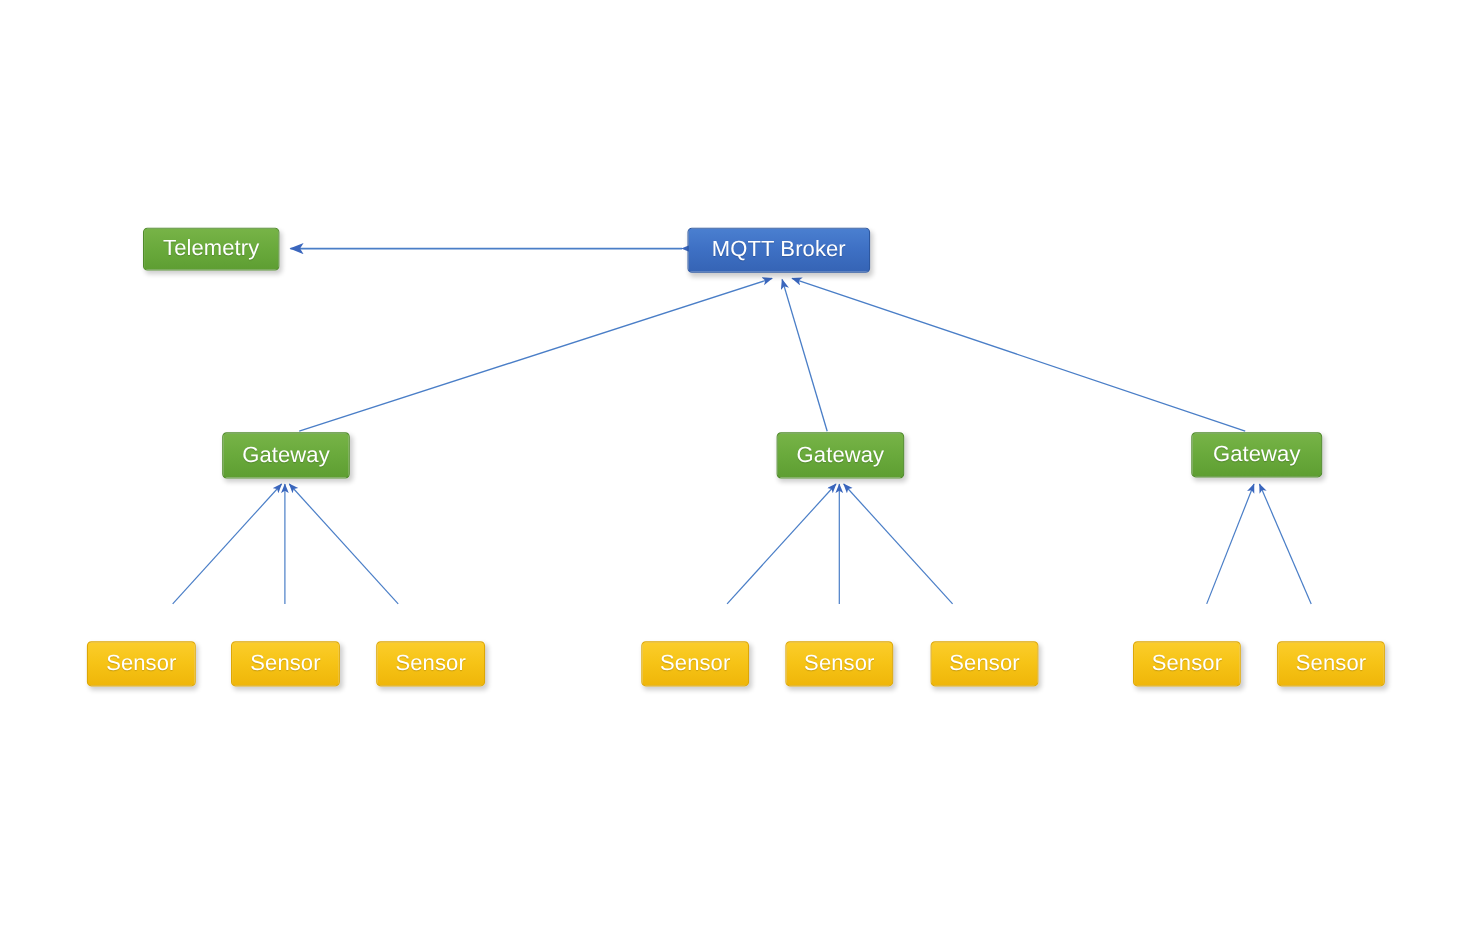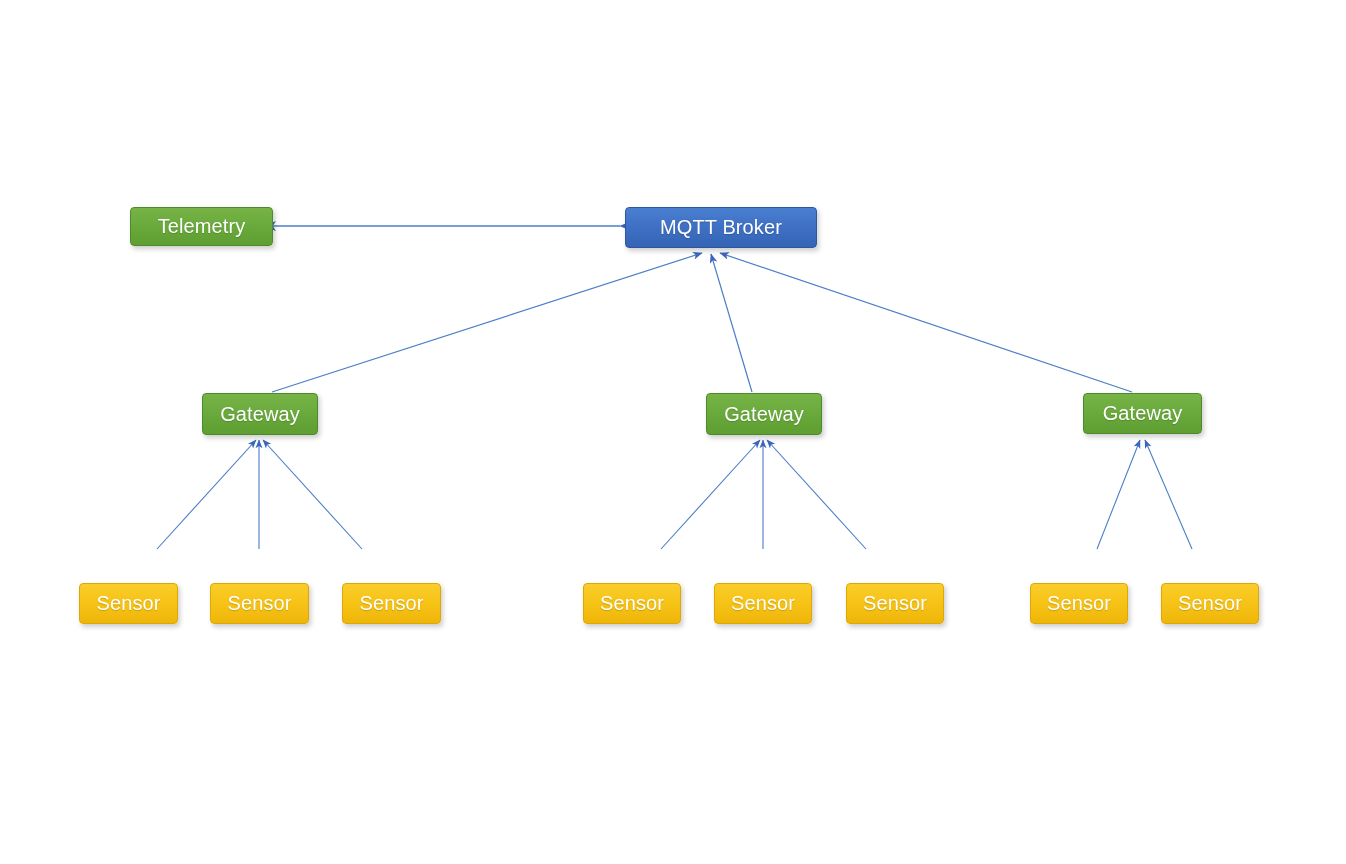--- a/index.html
+++ b/index.html
@@ -79,24 +79,24 @@
         <line x1="362" y1="549" x2="263" y2="440" stroke="#4a7ec7" stroke-width="1.1" marker-end="url(#arrow-end)"></line>
         <line x1="661" y1="549" x2="760" y2="440" stroke="#4a7ec7" stroke-width="1.1" marker-end="url(#arrow-end)"></line>
         <line x1="763" y1="549" x2="763" y2="440" stroke="#4a7ec7" stroke-width="1.1" marker-end="url(#arrow-end)"></line>
         <line x1="866" y1="549" x2="767" y2="440" stroke="#4a7ec7" stroke-width="1.1" marker-end="url(#arrow-end)"></line>
         <line x1="1097" y1="549" x2="1140" y2="440" stroke="#4a7ec7" stroke-width="1.1" marker-end="url(#arrow-end)"></line>
         <line x1="1192" y1="549" x2="1145" y2="440" stroke="#4a7ec7" stroke-width="1.1" marker-end="url(#arrow-end)"></line>
       </g>
   </svg>
 
   <div id="node-layer">
-      <div class="node node-green" style="left: 130px; top: 207px; width: 143px; height: 39px;">
+      <div class="node node-green" style="left: 130px; top: 207px; width: 124px; height: 39px;">
         <span>Telemetry</span>
       </div>
-      <div class="node node-blue" style="left: 625px; top: 207px; width: 192px; height: 41px;">
+      <div class="node node-blue" style="left: 625px; top: 207px; width: 166px; height: 41px;">
         <span>MQTT Broker</span>
       </div>
       <div class="node node-green" style="left: 202px; top: 393px; width: 116px; height: 42px;">
         <span>Gateway</span>
       </div>
       <div class="node node-green" style="left: 706px; top: 393px; width: 116px; height: 42px;">
         <span>Gateway</span>
       </div>
       <div class="node node-green" style="left: 1083px; top: 393px; width: 119px; height: 41px;">
         <span>Gateway</span>

